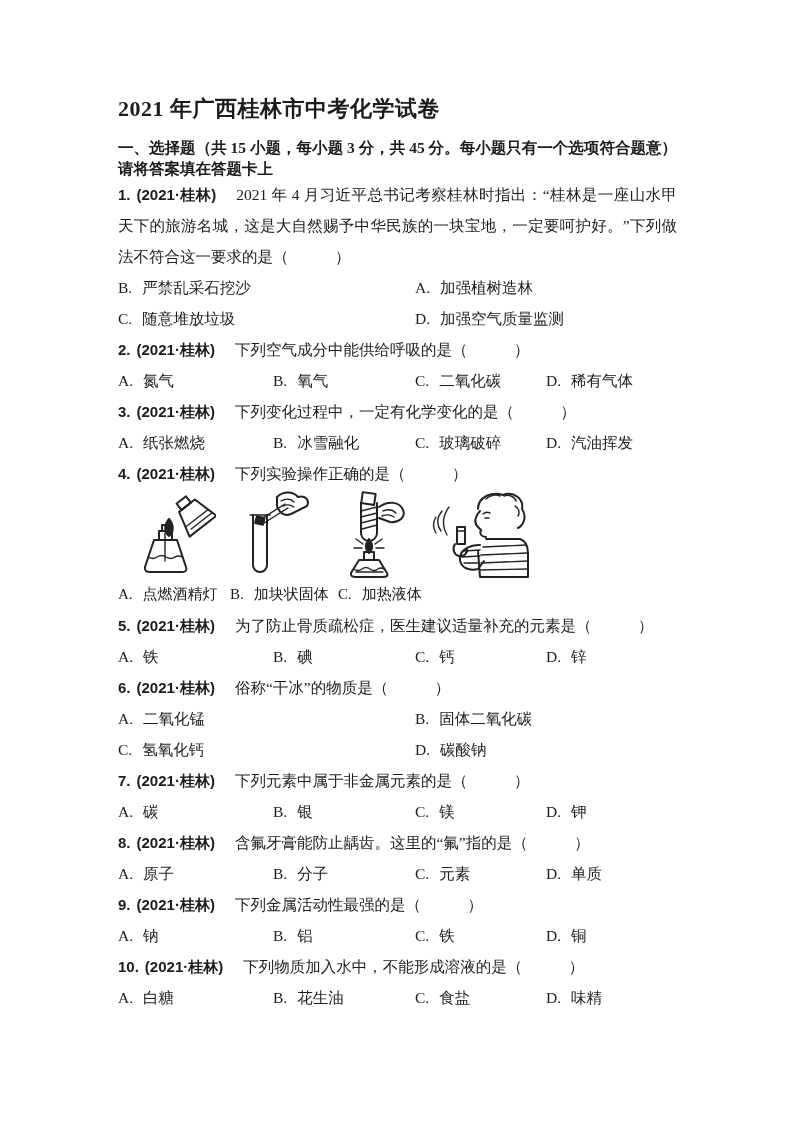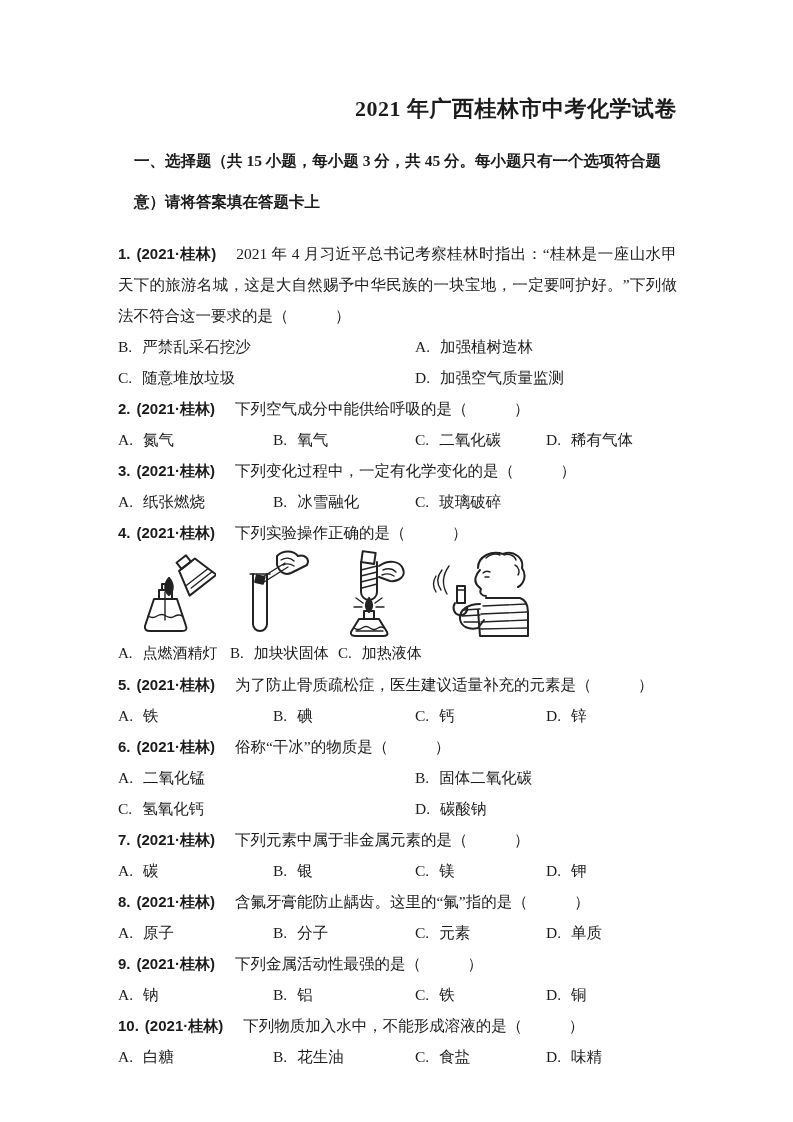--- a/index.html
+++ b/index.html
@@ -3,24 +3,24 @@
 <meta charset="utf-8">
 <style>
   *{box-sizing:border-box}
   html,body{margin:0;padding:0;background:#fff}
   .page{
     width:793px;height:1122px;margin:0 auto;background:#fff;color:#1c1c1c;
     font-family:"Liberation Serif","DejaVu Serif",serif;overflow:hidden;position:relative;
   }
   .content{padding:94px 116px 0 118px}
   .doc-title{
-    font-size:22px;line-height:30px;font-weight:700;text-align:right;
+    font-size:22px;line-height:30px;font-weight:700;text-align:left;
     margin:0 0 13px 0;letter-spacing:.5px;
   }
-  .sec-heading{font-size:15.5px;line-height:41px;font-weight:700;text-align:justify;margin:16px}
+  .sec-heading{font-size:15.5px;line-height:21px;font-weight:700;text-align:justify;margin:0}
   .stem{font-size:15.5px;line-height:31px;text-align:justify;margin:0}
   .qnum,.qtag{
     font-family:"Liberation Sans","DejaVu Sans",sans-serif;
     font-weight:700;font-size:15px;
   }
   .qnum{margin-right:6px}
   .qtag{margin-right:20px}
   .opts{display:grid;font-size:15.5px;line-height:31px}
   .opts4{grid-template-columns:155px 142px 131px auto}
   .opts2{grid-template-columns:297px auto}
@@ -59,20 +59,21 @@
       <span class="opt"><span class="ol">B.</span><span>氧气</span></span>
       <span class="opt"><span class="ol">C.</span><span>二氧化碳</span></span>
       <span class="opt"><span class="ol">D.</span><span>稀有气体</span></span>
     </div>
 
     <p class="stem"><span class="qnum">3.</span><span class="qtag">(2021·桂林)</span><span>下列变化过程中，一定有化学变化的是（　　　）</span></p>
     <div class="opts opts4">
       <span class="opt"><span class="ol">A.</span><span>纸张燃烧</span></span>
       <span class="opt"><span class="ol">B.</span><span>冰雪融化</span></span>
       <span class="opt"><span class="ol">C.</span><span>玻璃破碎</span></span>
+      <span class="opt"><span class="ol">D.</span><span>汽油挥发</span></span>
     </div>
 
     <p class="stem"><span class="qnum">4.</span><span class="qtag">(2021·桂林)</span><span>下列实验操作正确的是（　　　）</span></p>
 
     <div class="figs">
 
       <svg class="figA" viewBox="0 0 80 88">
         <g transform="rotate(-38 56 26)">
           <path d="M49,14 L69,14 L76,40 L42,40 Z"></path>
           <rect x="52" y="6" width="12" height="8"></rect>

